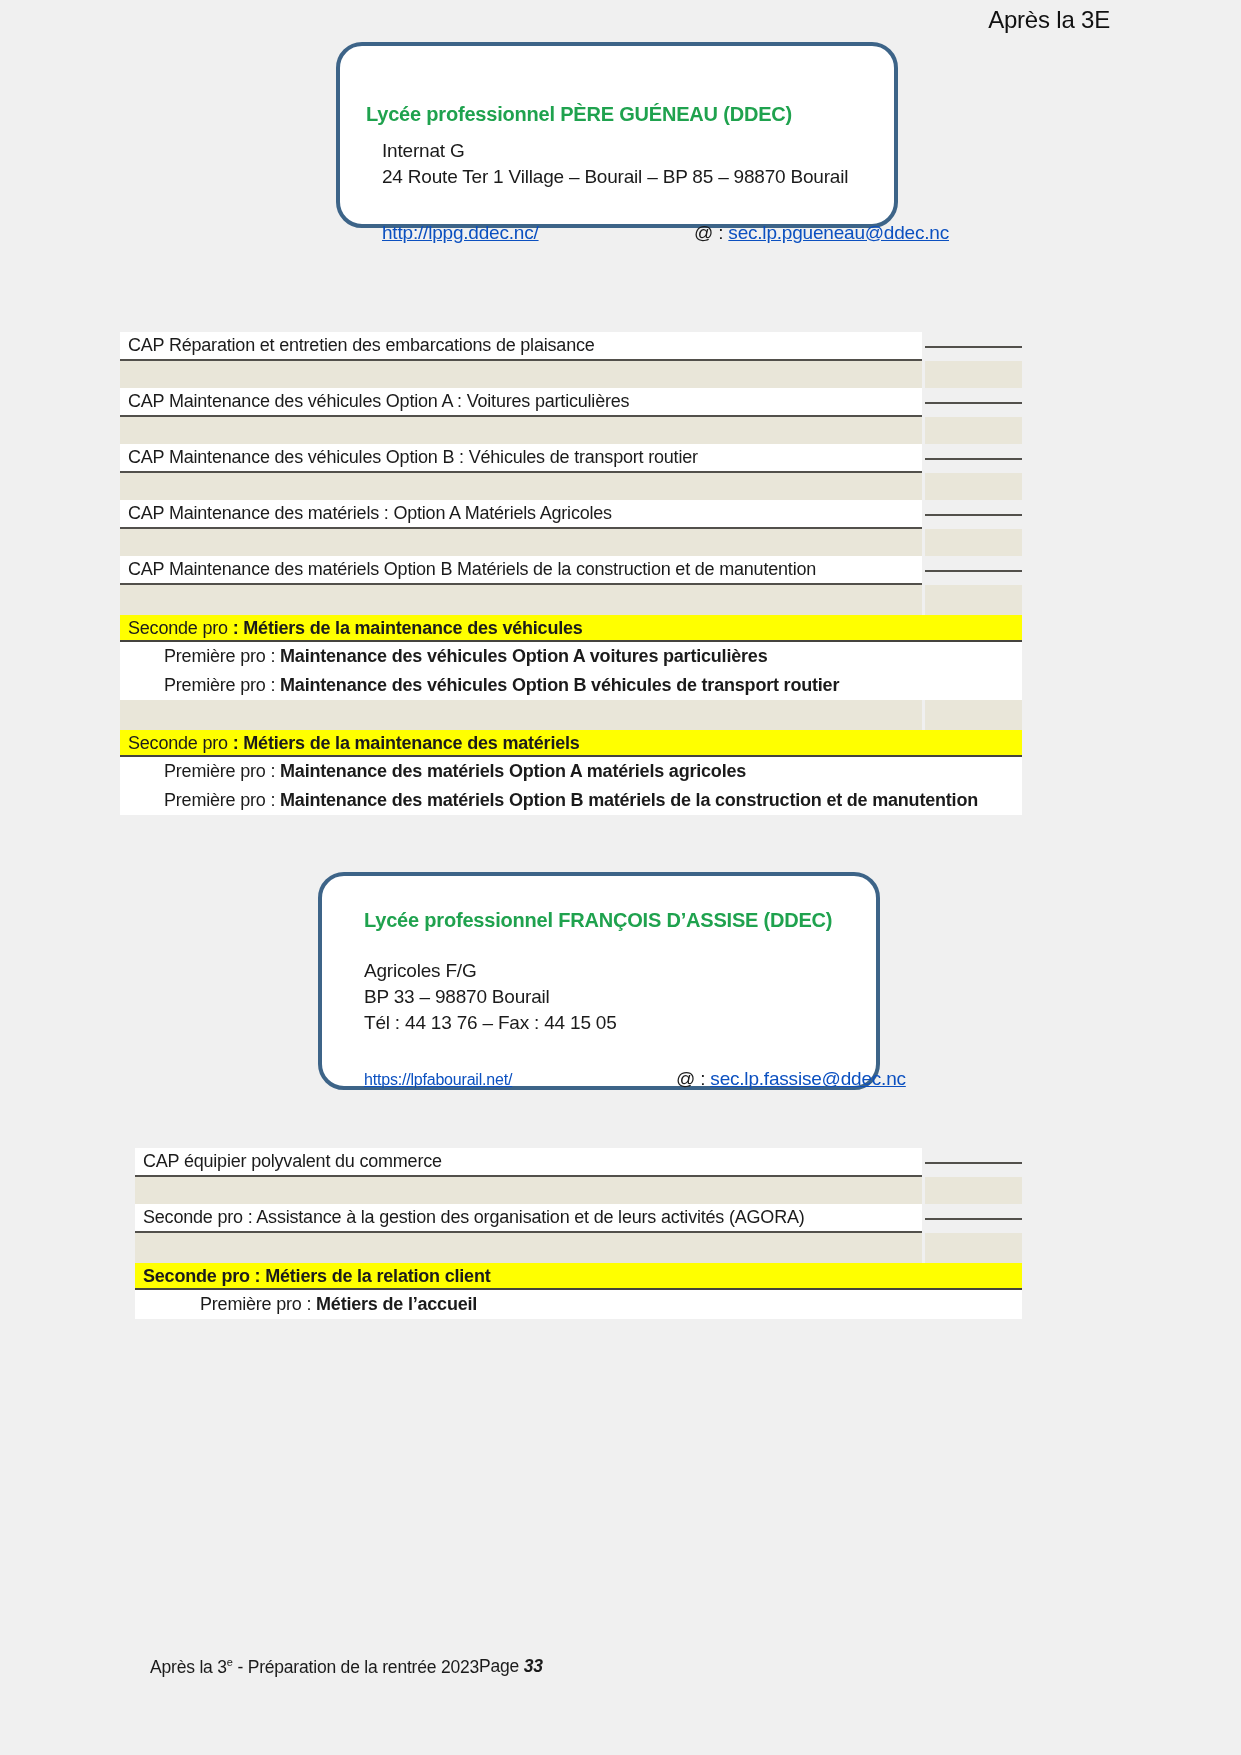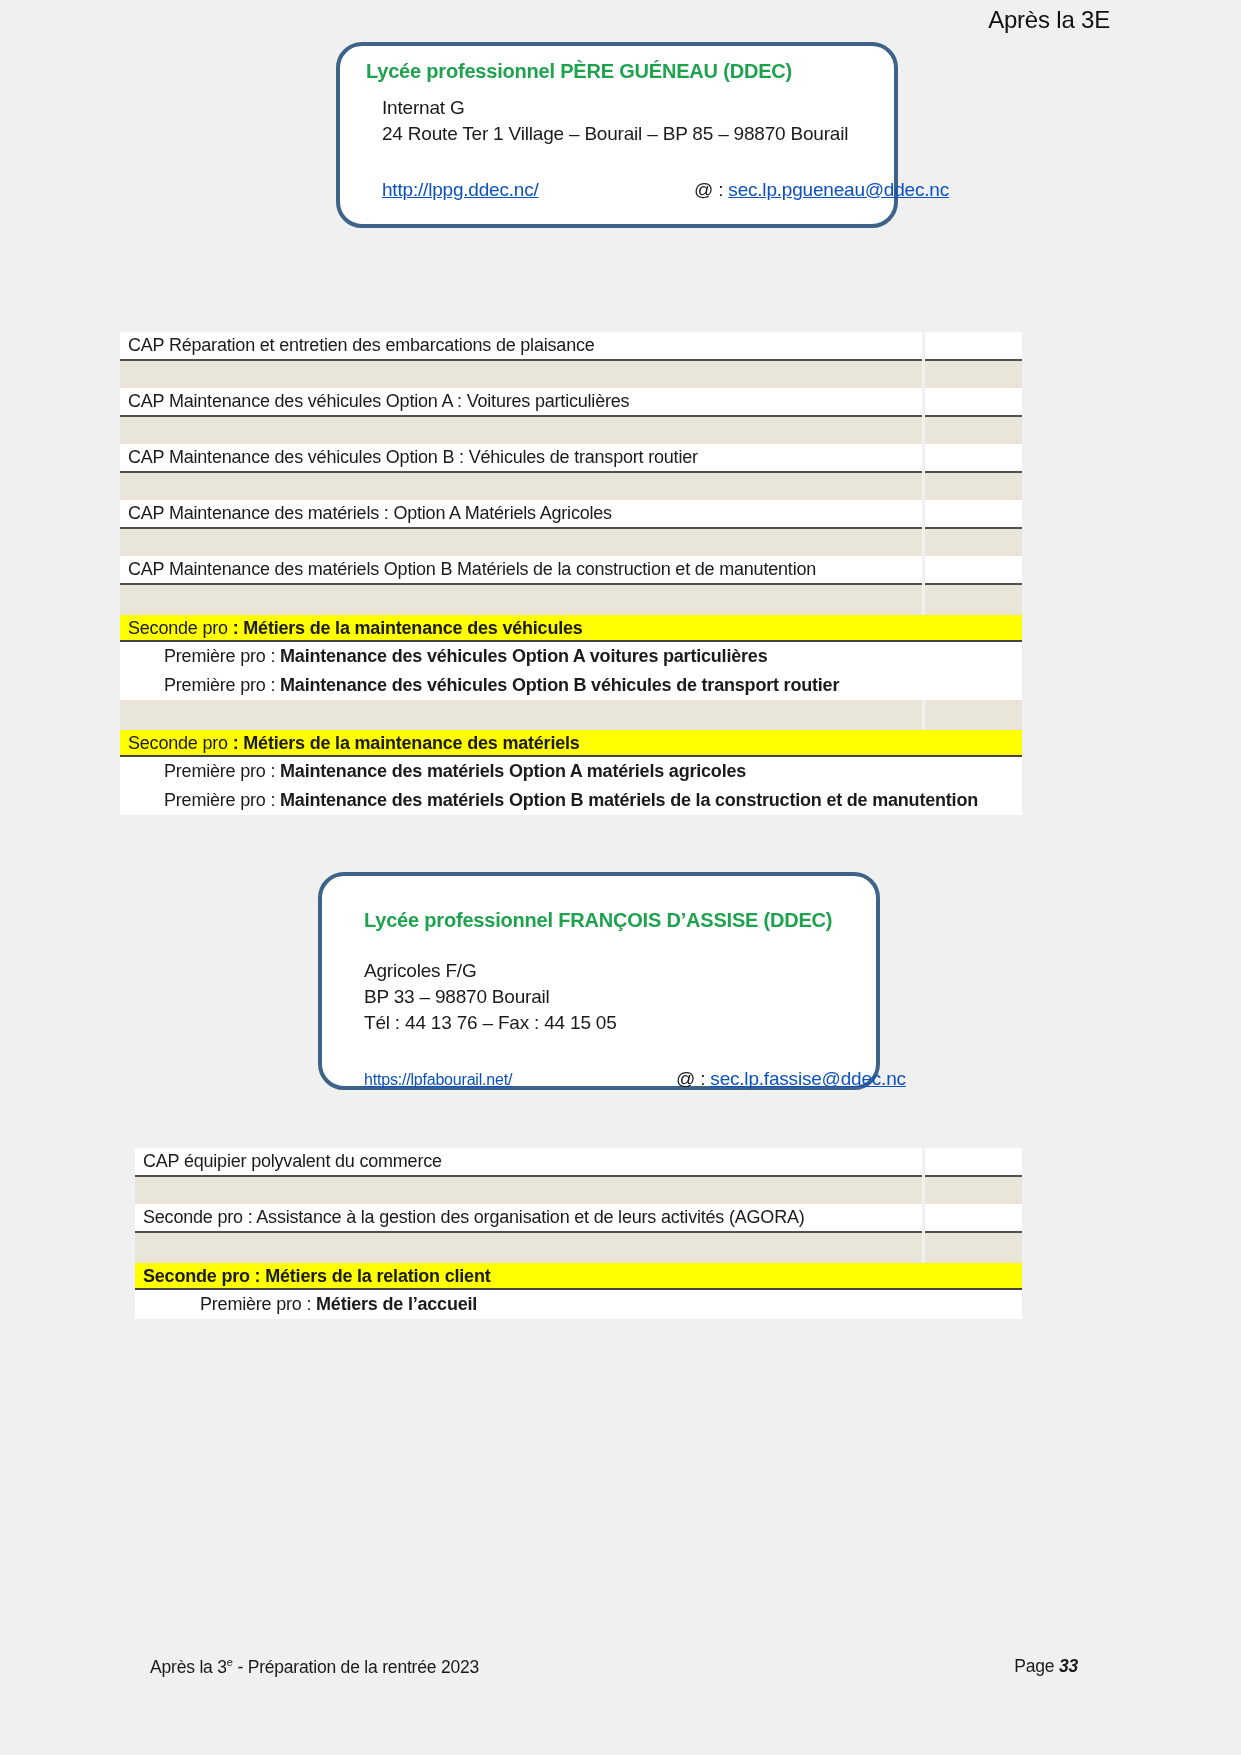--- a/index.html
+++ b/index.html
@@ -20,41 +20,41 @@
     position:absolute;background:#fff;
     border:4px solid #3d6488;border-radius:26px;
     box-sizing:border-box;
   }
   .box1{left:336px;top:42px;width:562px;height:186px;padding:14px 0 0 26px;}
   .box2{left:318px;top:872px;width:562px;height:218px;padding:33px 0 0 42px;}
   .school-title{
     color:#1fa24e;font-weight:bold;font-size:20px;
     white-space:nowrap;
   }
-  .box1 .school-title{margin-bottom:12px;}
+  .box1 .school-title{margin-bottom:12px;margin-top:43px;}
   .box2 .school-title{margin-bottom:26px;}
   .school-body{font-size:19px;line-height:26px;}
   .box1 .school-body{margin-left:16px;}
   .box2 .school-body{margin-left:0;}
   .school-line{white-space:nowrap;}
   .school-links{display:flex;align-items:baseline;white-space:nowrap;margin-top:30px;}
   .school-links .website{flex:0 0 312px;width:312px;}
   .box2 .school-links .website{font-size:16px;}
   .link{color:#0b50c0;text-decoration:underline;cursor:pointer;}
   .email-label{color:#1b1b1b;}
 
   
   .table{position:absolute;}
   .table1{left:120px;top:332px;width:902px;}
   .table2{left:135px;top:1148px;width:887px;}
   .row{display:flex;width:100%;box-sizing:border-box;font-size:18px;}
   .cell-main{flex:1;box-sizing:border-box;}
   .cell-side{width:97px;margin-left:3px;box-sizing:border-box;}
 
-  .row-cap{height:29px;}
+  .row-cap{height:29px;align-items:center;}
   .row-cap .cell-main{
     background:#fff;border-bottom:2px solid #52504b;
     padding-left:8px;line-height:27px;white-space:nowrap;overflow:visible;
   }
   .row-cap .cell-side{background:#fff;border-bottom:2px solid #52504b;}
 
   .row-gap{height:27px;}
   .row-gap.tall{height:30px;}
   .row-gap .cell-main{background:#e9e6d9;}
   .row-gap .cell-side{background:#e9e6d9;}
@@ -71,21 +71,21 @@
   .table2 .row-premiere{padding-left:65px;}
   .row-premiere.row-wrap{
     white-space:normal;line-height:28px;
     padding-top:2px;padding-bottom:2px;padding-right:28px;
   }
   .row b{font-weight:bold;}
 
   
   .footer{
     position:absolute;left:150px;top:1656px;width:928px;
-    display:flex;justify-content:space-between;
+    display:flex;justify-content:flex-start;
     font-size:17.5px;color:#1b1b1b;
   }
   .footer sup{font-size:11px;}
   .footer-right b{font-weight:bold;font-style:italic;}
 </style>
 </head>
 <body>
 
 <div class="page">
 

